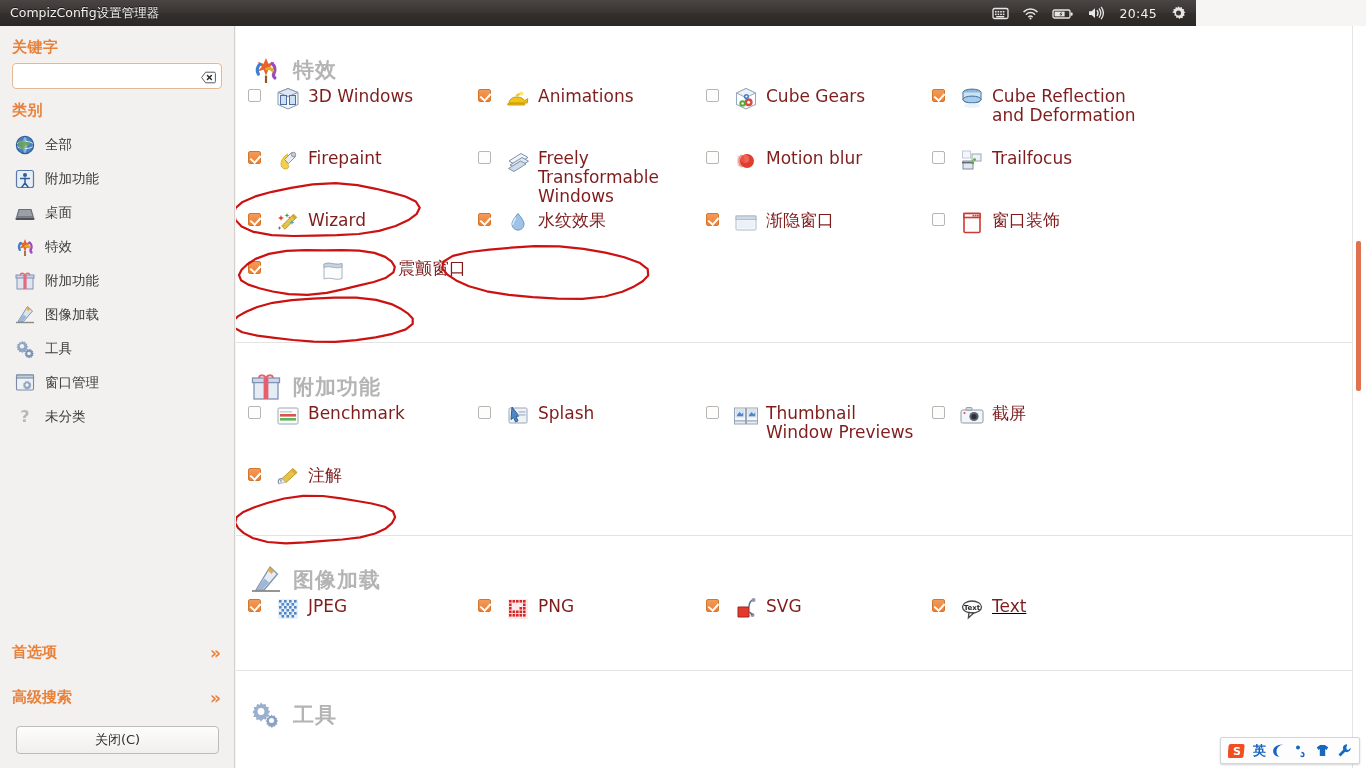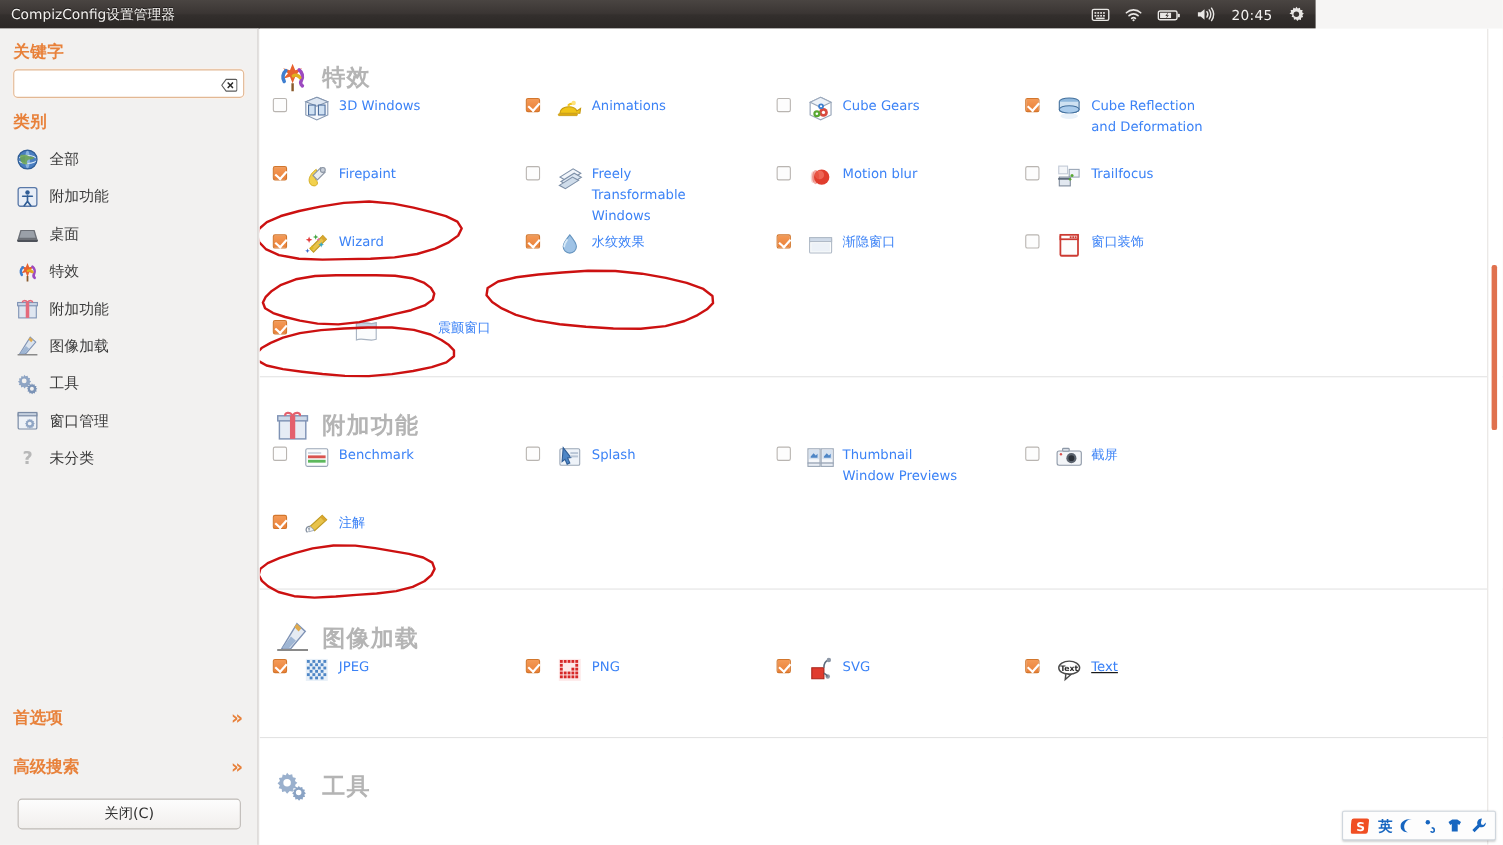--- a/index.html
+++ b/index.html
@@ -88,21 +88,21 @@
   .cb.on{
     border:1px solid #d2762c;
     background:linear-gradient(to bottom,#f49a57 0%,#ea8038 100%);
     position:relative;
   }
   .cb.on:after{
     content:""; position:absolute; left:3px; top:1px; width:5px; height:8px;
     border:solid #fff; border-width:0 2px 2px 0; transform:rotate(42deg);
   }
   .item .iico{ width:26px; height:26px; flex:0 0 26px; margin:0 7px 0 14px; }
-  .item .ilbl{ font-size:12px; color:#3b82f6; line-height:19px; padding-top:1px; }
+  .item .ilbl{ font-size:17px; color:#7f1d1d; line-height:19px; padding-top:1px; }
 
   
   #annots{ position:absolute; left:0; top:0; width:1130px; height:742px; pointer-events:none; }
 
   
   #vscroll{
     position:absolute; right:0; top:0; width:14px; height:742px;
     background:#ffffff; border-left:1px solid #e6e4e2;
   }
   #vthumb{
@@ -457,21 +457,21 @@
                 <rect x="5" y="3.5" width="16" height="19" rx="1.2" fill="#fdfdfd" stroke="#cc3b33" stroke-width="1.6"></rect>
                 <rect x="5" y="3.5" width="16" height="4" fill="#fff" stroke="#cc3b33" stroke-width="1.6"></rect>
                 <g fill="#cc3b33">
                   <rect x="13.5" y="4.8" width="1.7" height="1.7"></rect>
                   <rect x="15.8" y="4.8" width="1.7" height="1.7"></rect>
                   <rect x="18" y="4.8" width="1.7" height="1.7"></rect>
                 </g>
               </svg></span>
             <span class="ilbl">窗口装饰</span>
           </div>
-          <div class="item" style="left: 12px; top: 202px; gap: 45px;">
+          <div class="item" style="left: 12px; top: 172px; gap: 45px;">
             <span class="cb on"></span>
             <span class="iico"><svg viewBox="0 0 26 26" width="26" height="26">
                 <path d="M4 6c6-2.5 12 2 18-.5v15c-6 2.5-12-2-18 .5z" fill="#fbfcfd" stroke="#a7b2c0" stroke-width="1"></path>
                 <path d="M4 6c6-2.5 12 2 18-.5v3.5c-6 2.5-12-2-18 .5z" fill="#c6d3e2" stroke="#a7b2c0" stroke-width="1"></path>
               </svg></span>
             <span class="ilbl">震颤窗口</span>
           </div>
         </div>
         <div class="sec-rule"></div>
       </div>

